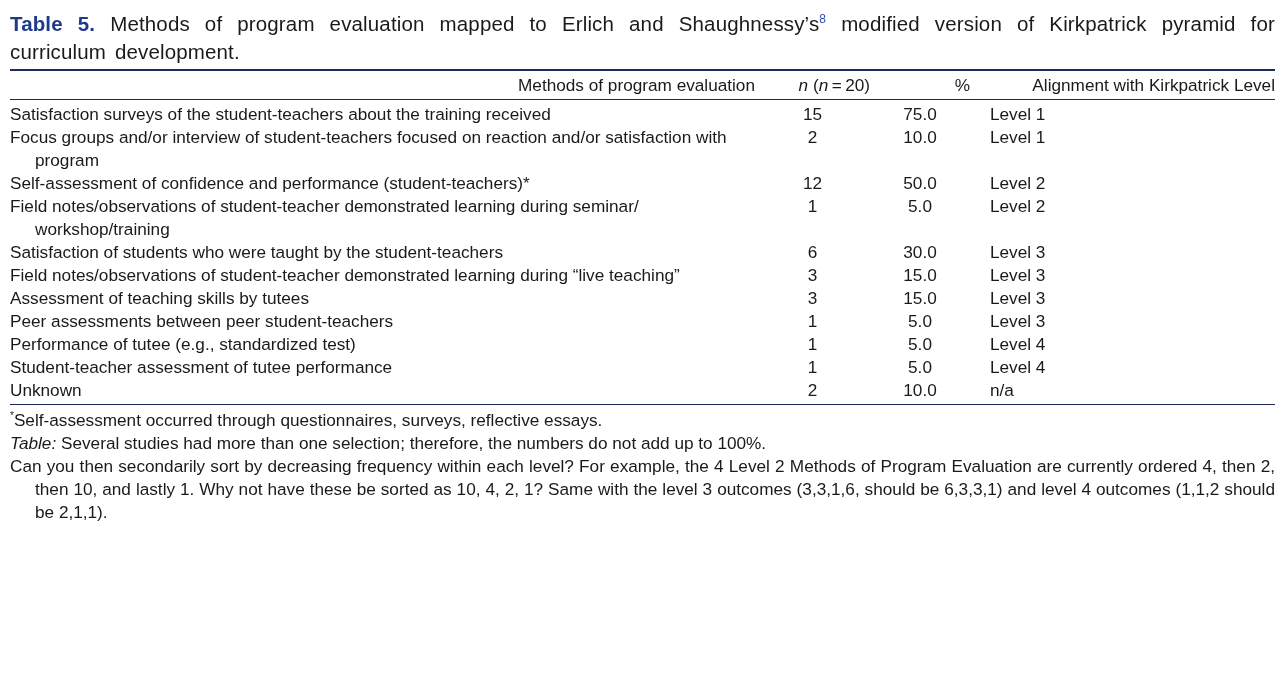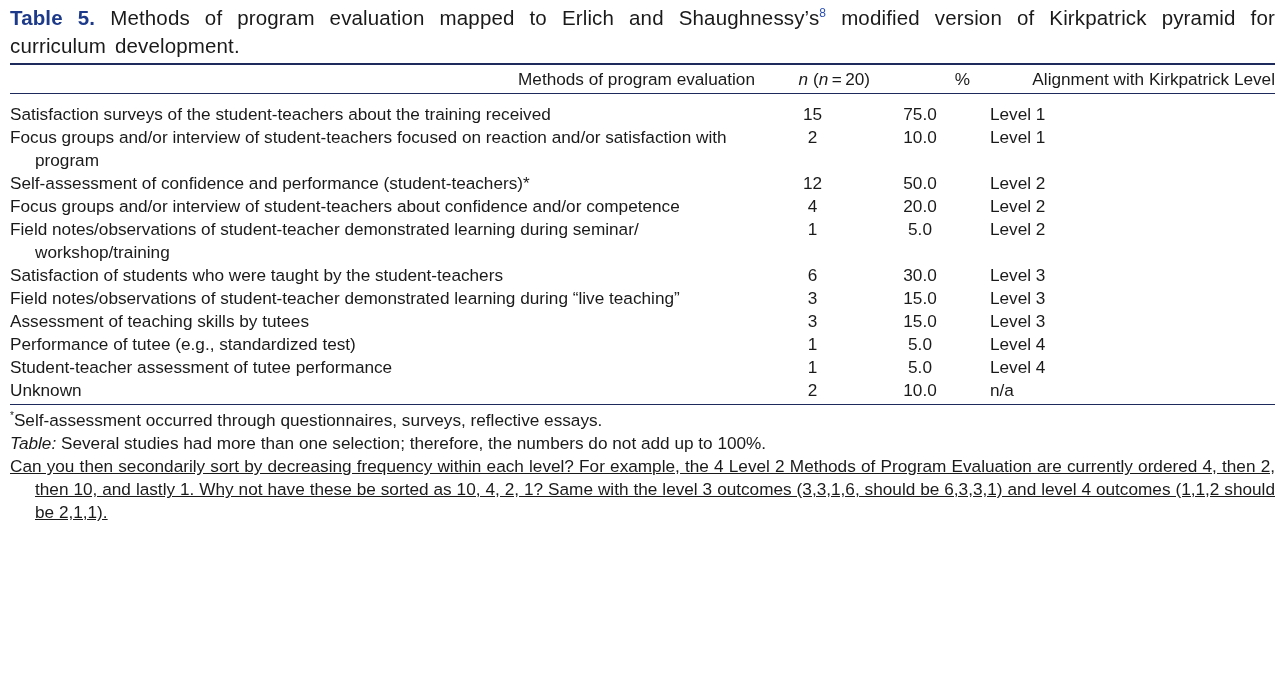--- a/index.html
+++ b/index.html
@@ -11,21 +11,21 @@
       width: 1280px;
       height: 695px;
       overflow: hidden;
       font-family: "Liberation Sans", "DejaVu Sans", sans-serif;
       color: #1a1a1a;
       position: relative;
     }
     .wrap {
       position: absolute;
       left: 10px;
-      top: 4px;
+      top: 10px;
       width: 1265px;
     }
     .caption {
       font-size: 20.5px;
       line-height: 28px;
       text-align: justify;
       text-align-last: left;
       letter-spacing: 0.15px;
       word-spacing: 3px;
       margin: 0;
@@ -64,21 +64,21 @@
     }
     thead th.n, thead th.pct { text-align: center; }
     thead th.level { padding-left: 20px; }
     thead tr.hdr-row th { border-bottom: 1.6px solid #1f2a5c; text-align: right; }
     thead th .ital { font-style: italic; }
     tbody td {
       vertical-align: top;
       padding: 0;
       line-height: 23px;
     }
-    tbody tr:first-child td { padding-top: 9px; }
+    tbody tr:first-child td { padding-top: 3px; }
     tbody tr:last-child td { padding-bottom: 2px; }
     td.method {
       padding-left: 25px !important;
       text-indent: -25px;
     }
     td.n, td.pct { text-align: center; }
     td.level { padding-left: 20px; }
     .foot {
       font-size: 17.2px;
       line-height: 23px;
@@ -88,21 +88,20 @@
     .foot sup {
       font-size: 10px;
       vertical-align: super;
       line-height: 0;
     }
     .foot .ital { font-style: italic; }
     .foot .comment {
       text-align: justify;
       padding-left: 25px;
       text-indent: -25px;
-      text-decoration: underline;
     }
   </style>
 </head>
 <body>
 
 <div class="wrap">
   <p class="caption"><span class="label">Table 5.</span><span> Methods of program evaluation mapped to Erlich and Shaughnessy’s</span><sup>8</sup><span> modified version of Kirkpatrick pyramid for curriculum development.</span></p>
 
   <div class="rule top"></div>
 
@@ -134,26 +133,20 @@
         <td class="pct">10.0</td>
         <td class="level">Level 1</td>
       </tr>
       <tr>
         <td class="method">Self-assessment of confidence and performance (student-teachers)*</td>
         <td class="n">12</td>
         <td class="pct">50.0</td>
         <td class="level">Level 2</td>
       </tr>
       <tr>
-        <td class="method">Focus groups and/or interview of student-teachers about confidence and/or competence</td>
-        <td class="n">4</td>
-        <td class="pct">20.0</td>
-        <td class="level">Level 2</td>
-      </tr>
-      <tr>
         <td class="method">Field notes/observations of student-teacher demonstrated learning during seminar/ workshop/training</td>
         <td class="n">1</td>
         <td class="pct">5.0</td>
         <td class="level">Level 2</td>
       </tr>
       <tr>
         <td class="method">Satisfaction of students who were taught by the student-teachers</td>
         <td class="n">6</td>
         <td class="pct">30.0</td>
         <td class="level">Level 3</td>
@@ -161,20 +154,26 @@
       <tr>
         <td class="method">Field notes/observations of student-teacher demonstrated learning during “live teaching”</td>
         <td class="n">3</td>
         <td class="pct">15.0</td>
         <td class="level">Level 3</td>
       </tr>
       <tr>
         <td class="method">Assessment of teaching skills by tutees</td>
         <td class="n">3</td>
         <td class="pct">15.0</td>
+        <td class="level">Level 3</td>
+      </tr>
+      <tr>
+        <td class="method">Peer assessments between peer student-teachers</td>
+        <td class="n">1</td>
+        <td class="pct">5.0</td>
         <td class="level">Level 3</td>
       </tr>
       <tr>
         <td class="method">Performance of tutee (e.g., standardized test)</td>
         <td class="n">1</td>
         <td class="pct">5.0</td>
         <td class="level">Level 4</td>
       </tr>
       <tr>
         <td class="method">Student-teacher assessment of tutee performance</td>

